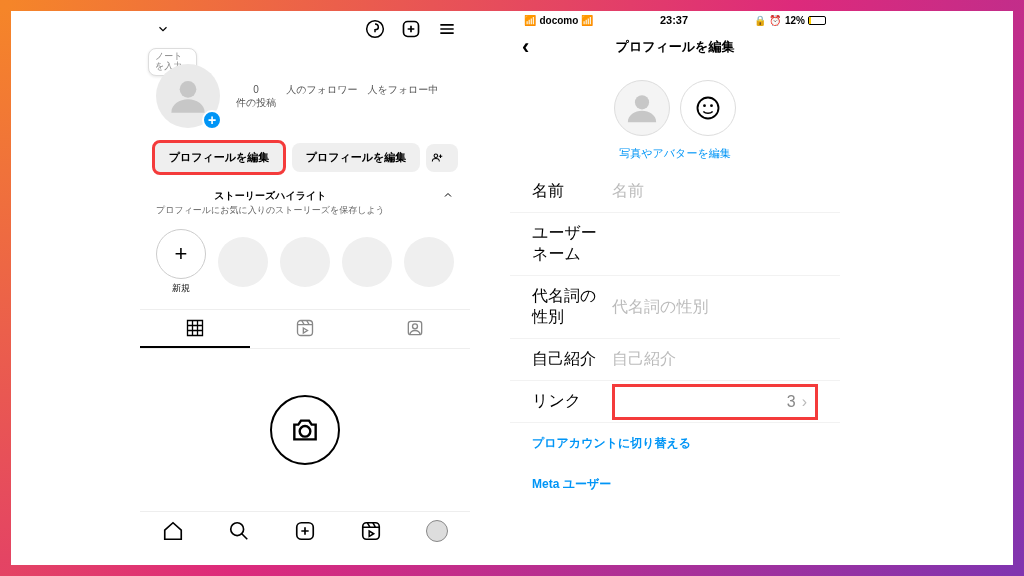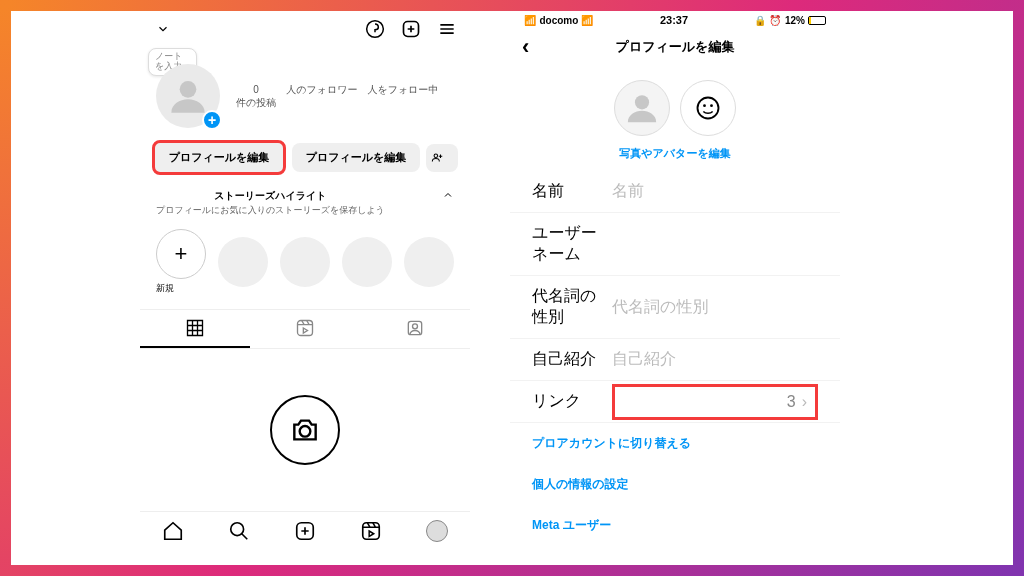--- a/index.html
+++ b/index.html
@@ -22,35 +22,35 @@
 .btn { flex: 1; background: #efefef; border-radius: 8px; padding: 7px 4px; text-align: center; font-size: 11px; font-weight: 600; }
 .btn.small { flex: 0 0 32px; }
 .hl-red { border: 3px solid #f43b3b; }
 .story-hl { padding: 8px 16px 4px; display: flex; justify-content: space-between; align-items: flex-start; }
 .story-hl .txt { font-size: 10px; text-align: center; }
 .story-hl .txt .t1 { font-weight: 700; margin-bottom: 2px; }
 .story-hl .txt .t2 { color: #666; font-size: 9px; line-height: 1.3; }
 .circles { display: flex; gap: 12px; padding: 8px 16px; align-items: center; }
 .circle { width: 50px; height: 50px; border-radius: 50%; background: #efefef; display: flex; align-items: center; justify-content: center; font-size: 22px; color: #000; }
 .circle.first { background: #fff; border: 1px solid #ccc; }
-.circle-lbl { text-align: left; font-size: 9px; margin-top: 3px; }
+.circle-lbl { text-align: center; font-size: 9px; margin-top: 3px; }
 .tabs { display: flex; border-top: 1px solid #eee; border-bottom: 1px solid #eee; margin-top: 6px; }
 .tab { flex: 1; text-align: center; padding: 8px 0; }
 .tab.active { border-bottom: 2px solid #000; }
 .content { flex: 1; display: flex; align-items: center; justify-content: center; }
 .cam-circle { width: 70px; height: 70px; border: 2px solid #000; border-radius: 50%; display: flex; align-items: center; justify-content: center; }
 .bottom-nav { display: flex; justify-content: space-around; padding: 8px 0; border-top: 1px solid #eee; }
 
 .status-bar { display: flex; justify-content: space-between; align-items: center; padding: 4px 14px; font-size: 11px; font-weight: 600; }
 .status-bar .sr { display: flex; align-items: center; gap: 3px; font-size: 10px; }
 .p2-header { display: flex; align-items: center; justify-content: center; padding: 8px 12px; position: relative; font-weight: 700; font-size: 13px; }
 .p2-header .back { position: absolute; left: 12px; font-size: 22px; }
 .twin-av { display: flex; justify-content: center; gap: 10px; padding: 16px 0 6px; }
 .twin-av .av { width: 56px; height: 56px; border-radius: 50%; border: 1px solid #ddd; display: flex; align-items: center; justify-content: center; background: #f4f4f4; }
-.edit-link { text-align: center; color: #0095f6; font-weight: 700; font-size: 11px; padding: 4px 0 10px; }
+.edit-link { text-align: center; color: #0095f6; font-weight: 400; font-size: 11px; padding: 4px 0 10px; }
 .field-row { display: flex; align-items: center; padding: 10px 22px; border-bottom: 1px solid #f2f2f2; font-size: 16px; }
 .field-row:last-of-type { border-bottom: none; }
 .field-row .lbl { width: 80px; color: #000; }
 .field-row .val { flex: 1; color: #bbb; }
 .field-row .cnt { color: #888; margin-right: 6px; }
 .link-row .box { border: 3px solid #f43b3b; flex: 1; display: flex; align-items: center; justify-content: flex-end; padding: 6px 8px; margin: -8px 0; }
 .opt-link { color: #0095f6; font-weight: 600; font-size: 12px; padding: 12px 22px; }
 svg { display: block; }
 </style>
 </head>
@@ -250,17 +250,16 @@
         <div class="val">自己紹介</div>
       </div>
   <div class="field-row link-row">
         <div class="lbl">リンク</div>
         <div class="box">
           <span class="cnt">3</span>
           <span style="color:#bbb">›</span>
         </div>
       </div>
   <div class="opt-link">プロアカウントに切り替える</div>
-  <div class="opt-link">個人の情報の設定</div>
   <div class="opt-link">Meta ユーザー</div>
 </div>
 
 </div>
 
 </body></html>

